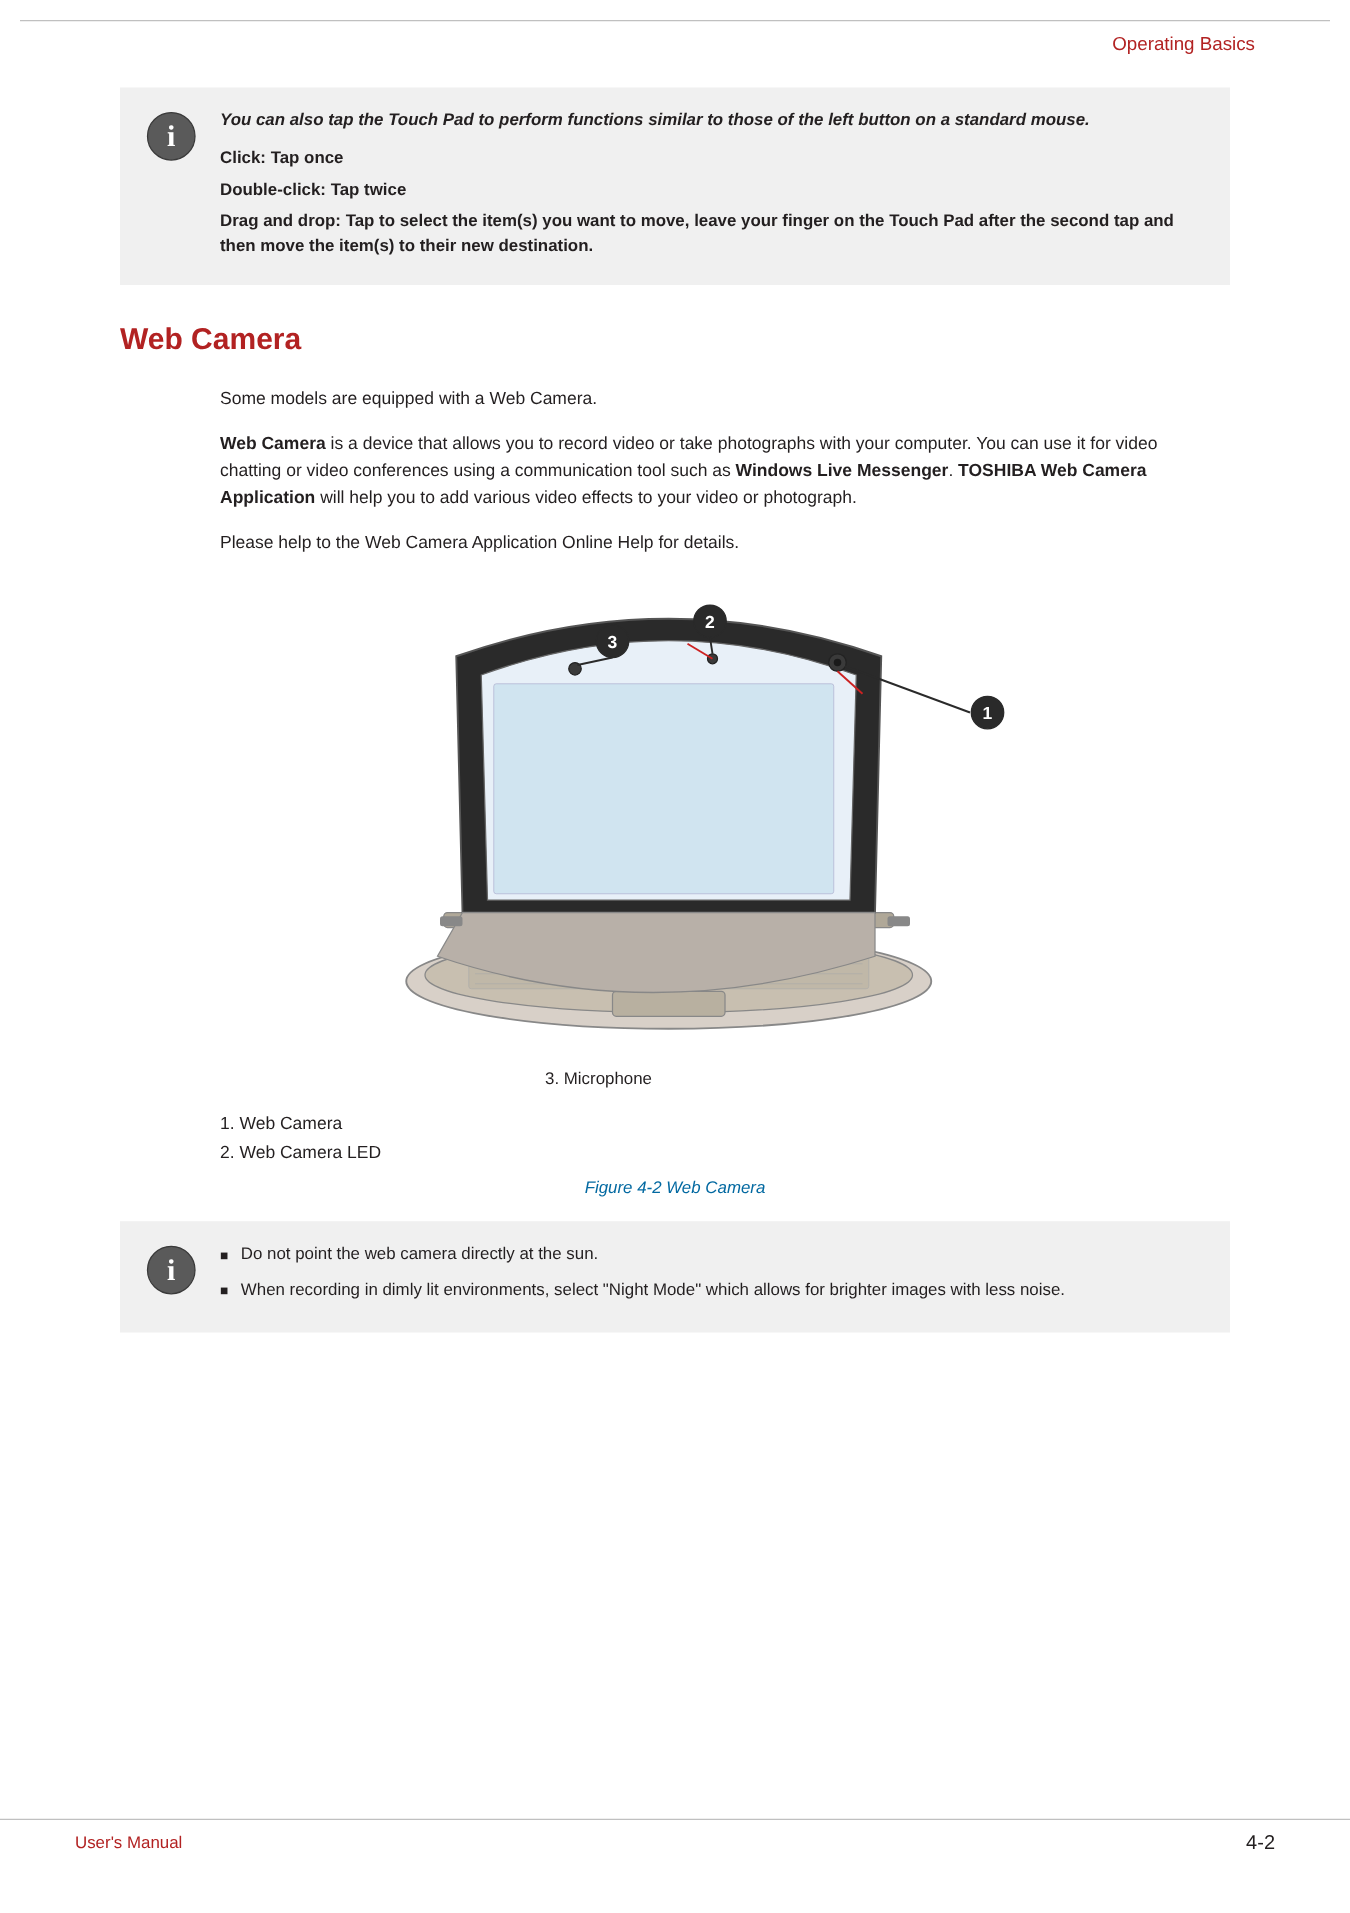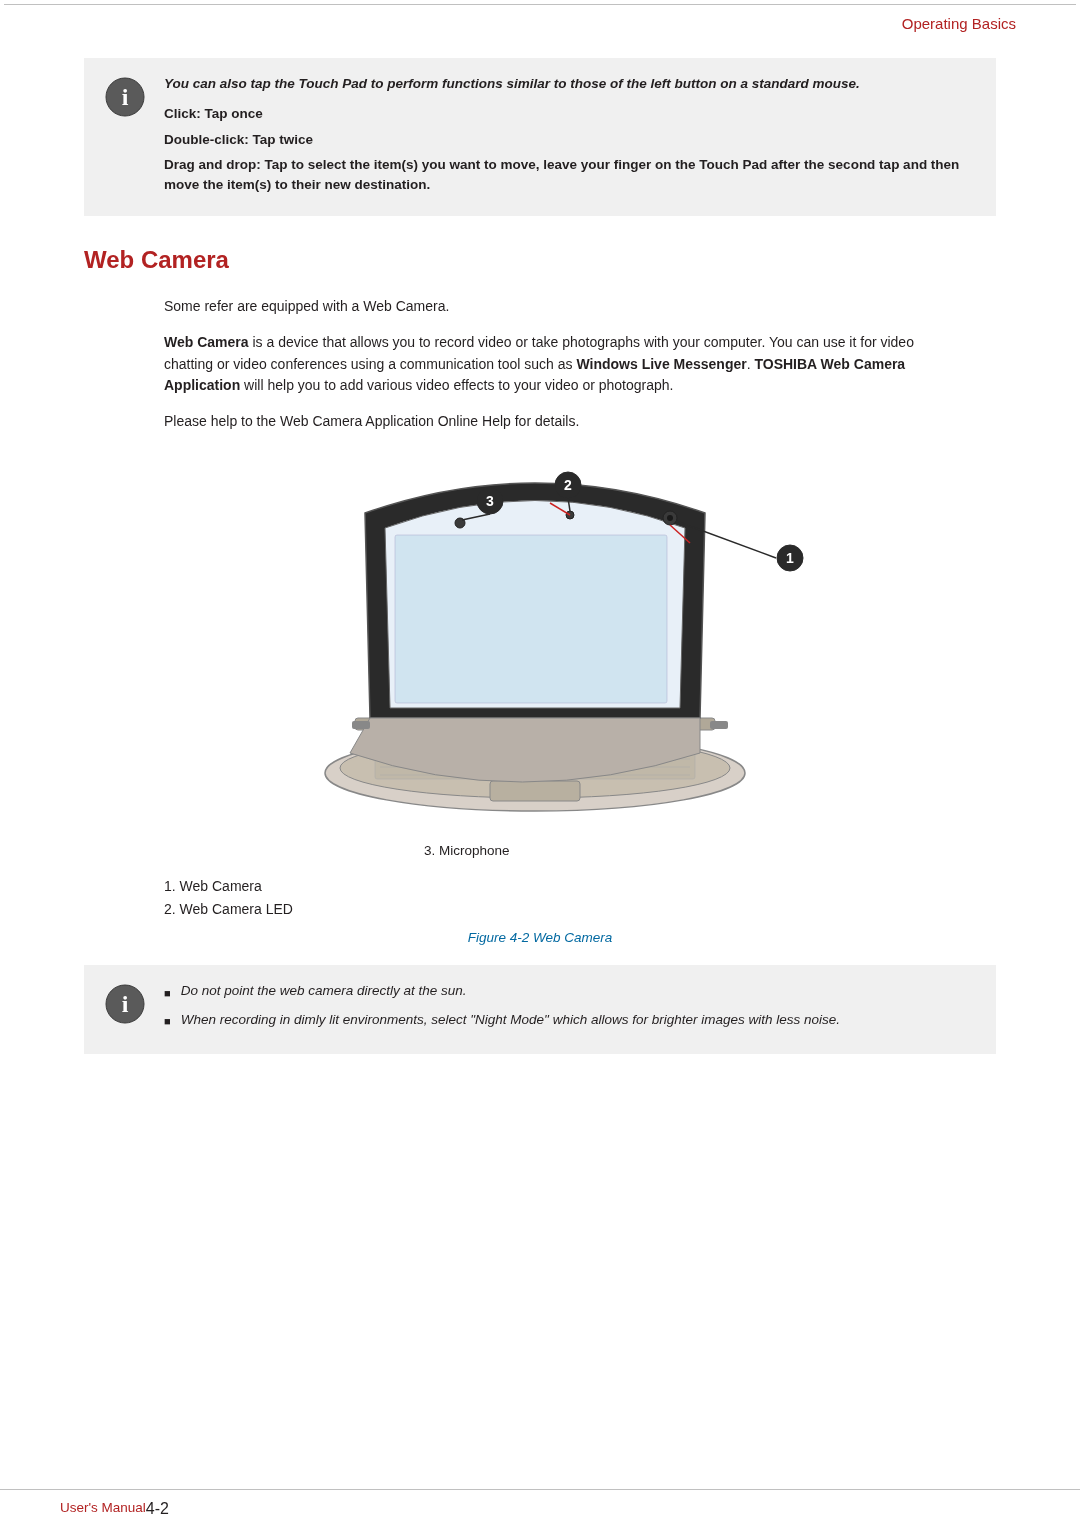--- a/index.html
+++ b/index.html
@@ -10,21 +10,21 @@
       color: #231f20;
       background: #ffffff;
       width: 1080px;
       min-height: 1530px;
       position: relative;
     }
 
     .page-container {
       width: 1080px;
       min-height: 1530px;
-      padding: 4px;
+      padding: 16px;
       position: relative;
     }
 
     
     .header {
       border-top: 1.5px solid #c0c0c0;
       display: flex;
       justify-content: flex-end;
       padding: 10px 60px 6px 60px;
     }
@@ -149,39 +149,39 @@
       list-style: none;
       padding: 0;
       margin: 0;
     }
 
     .bullet-list li {
       display: flex;
       gap: 10px;
       margin-bottom: 8px;
       font-size: 13.5px;
-      font-style: italic;
       line-height: 1.5;
       align-items: flex-end;
     }
 
     .bullet-list li::before {
       content: "■";
       font-size: 11px;
       margin-top: 2px;
       flex-shrink: 0;
     }
 
     
     .footer {
       border-top: 1.5px solid #c0c0c0;
       display: flex;
+      justify-content: space-between;
       padding: 10px 60px;
       position: absolute;
-      bottom: 2px;
+      bottom: 36px;
       left: 0;
       right: 0;
     }
 
     .footer-left {
       color: #b22222;
       font-size: 13.5px;
     }
 
     .footer-right {
@@ -218,21 +218,21 @@
         <p>
           <strong>Drag and drop:</strong>
           <span>Tap to select the item(s) you want to move, leave your finger on the Touch Pad after the second tap and then move the item(s) to their new destination.</span>
         </p>
       </div>
     </div>
 
     <h2 class="section-heading">Web Camera</h2>
 
     <div class="body-indent">
-      <p class="body-paragraph">Some refer are equipped with a Web Camera.</p>
+      <p class="body-paragraph">Some models are equipped with a Web Camera.</p>
       <p class="body-paragraph">
         <strong>Web Camera</strong> is a device that allows you to record video or take photographs with your computer. You can use it for video chatting or video conferences using a communication tool such as <strong>Windows Live Messenger</strong>. <strong>TOSHIBA Web Camera Application</strong> will help you to add various video effects to your video or photograph.
       </p>
       <p class="body-paragraph">Please help to the Web Camera Application Online Help for details.</p>
     </div>
 
     <div class="diagram-container">
       <svg class="laptop-svg" viewBox="0 0 560 370" xmlns="http://www.w3.org/2000/svg">
 
         <ellipse cx="275" cy="310" rx="210" ry="38" fill="#d8d0c8" stroke="#888" stroke-width="1.5"></ellipse>

